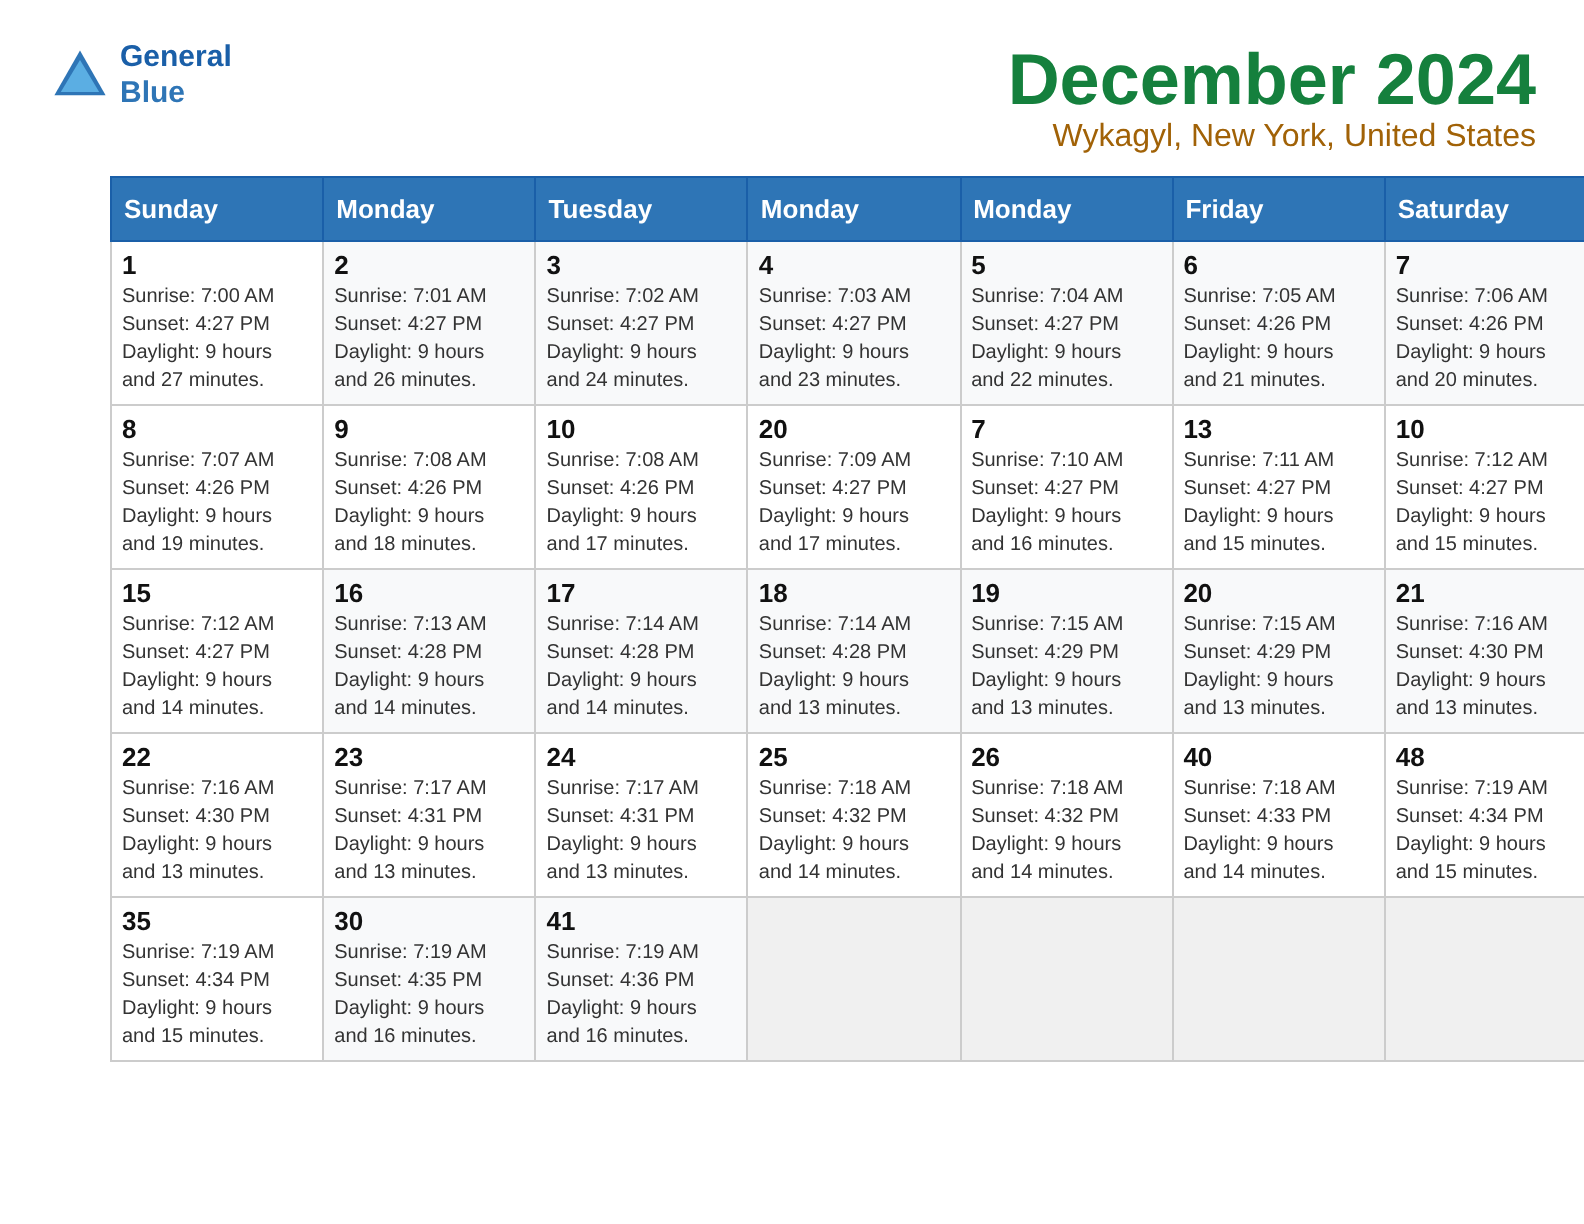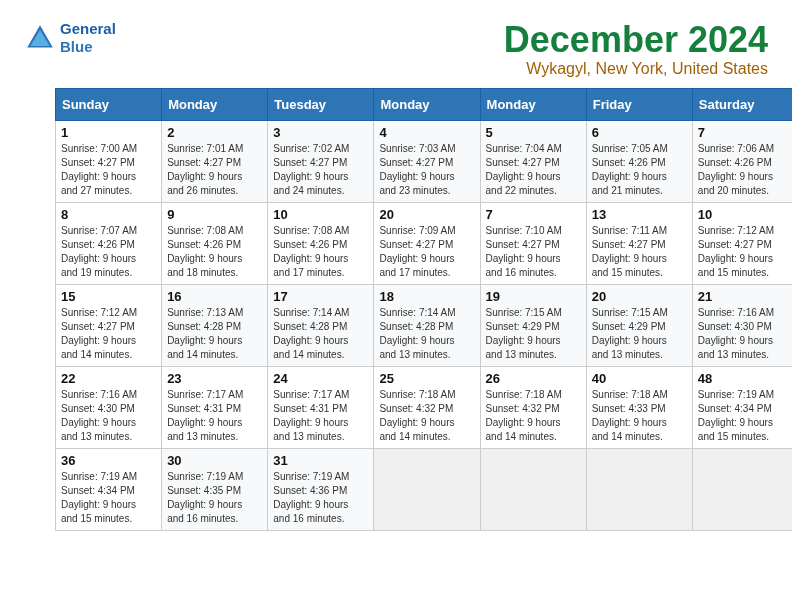--- a/index.html
+++ b/index.html
@@ -243,29 +243,29 @@
           <span class="day-number">40</span>
           <div class="day-info">Sunrise: 7:18 AM<br>Sunset: 4:33 PM<br>Daylight: 9 hours<br>and 14 minutes.</div>
         </td>
         <td>
           <span class="day-number">48</span>
           <div class="day-info">Sunrise: 7:19 AM<br>Sunset: 4:34 PM<br>Daylight: 9 hours<br>and 15 minutes.</div>
         </td>
       </tr>
       <tr>
         <td>
-          <span class="day-number">36</span>
+          <span class="day-number">35</span>
           <div class="day-info">Sunrise: 7:19 AM<br>Sunset: 4:34 PM<br>Daylight: 9 hours<br>and 15 minutes.</div>
         </td>
         <td>
           <span class="day-number">30</span>
           <div class="day-info">Sunrise: 7:19 AM<br>Sunset: 4:35 PM<br>Daylight: 9 hours<br>and 16 minutes.</div>
         </td>
         <td>
-          <span class="day-number">31</span>
+          <span class="day-number">41</span>
           <div class="day-info">Sunrise: 7:19 AM<br>Sunset: 4:36 PM<br>Daylight: 9 hours<br>and 16 minutes.</div>
         </td>
         <td class="empty-cell"></td>
         <td class="empty-cell"></td>
         <td class="empty-cell"></td>
         <td class="empty-cell"></td>
       </tr>
     </tbody>
 </table>
 

